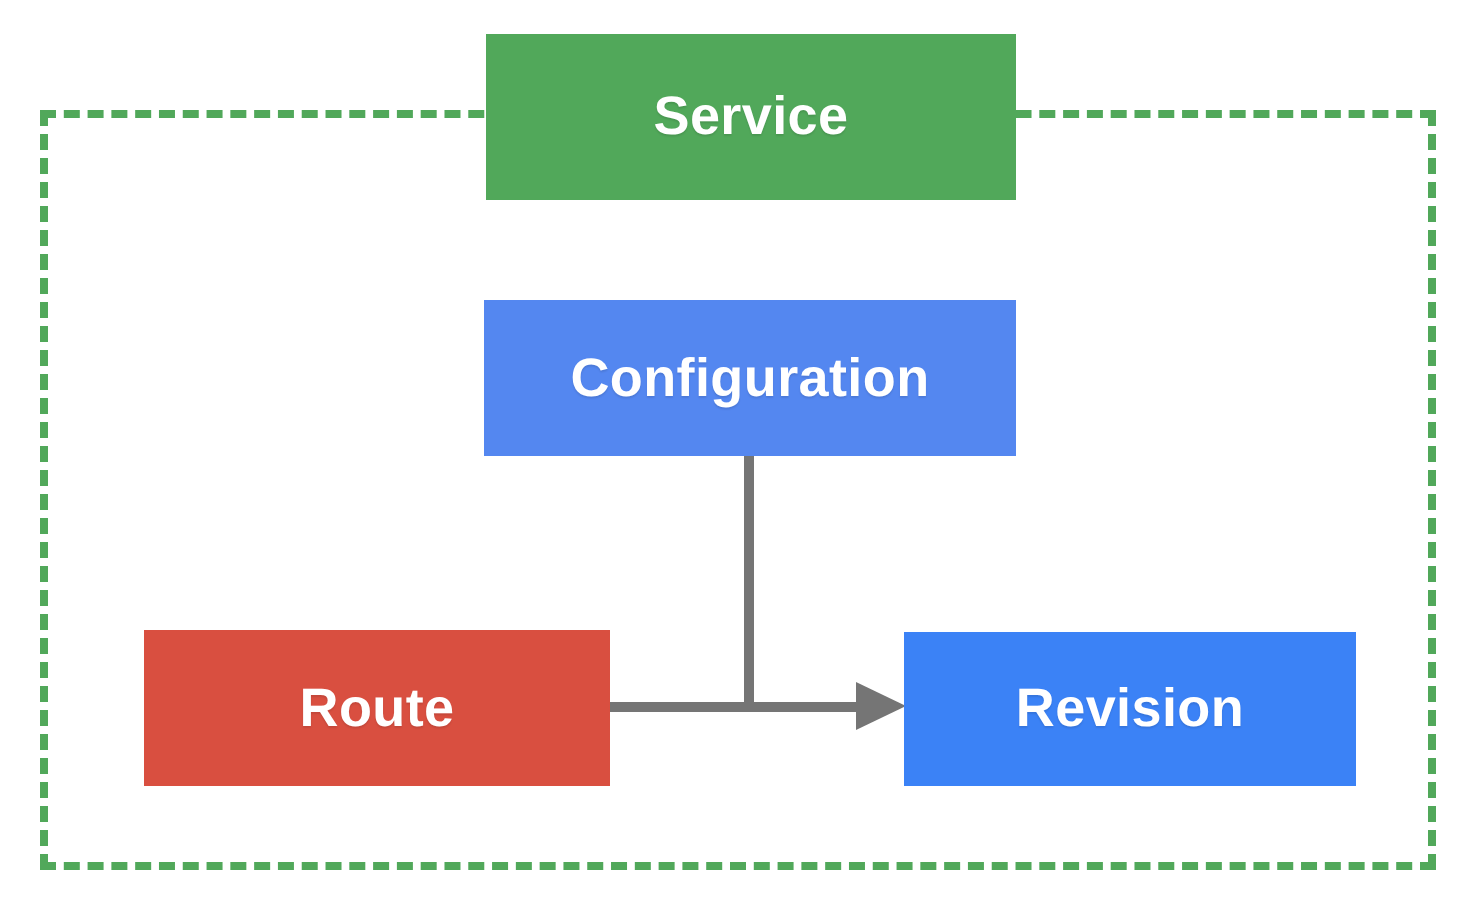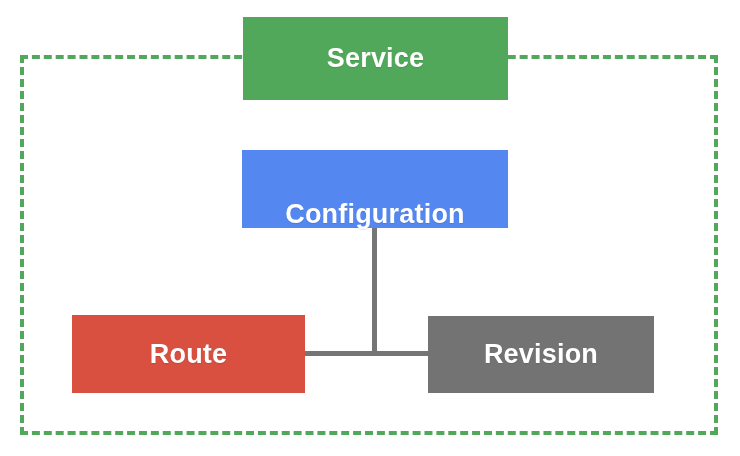--- a/index.html
+++ b/index.html
@@ -54,36 +54,35 @@
     width: 265px;
     height: 83px;
     background: #51a85a;
   }
   #node-configuration {
     left: 242px;
     top: 150px;
     width: 266px;
     height: 78px;
     background: #5487f0;
-    align-items: flex-end;
   }
   #node-route {
     left: 72px;
     top: 315px;
     width: 233px;
     height: 78px;
     background: #d94f40;
     align-items: center;
   }
   #node-revision {
-    left: 428px;
+    left: 452px;
     top: 316px;
     width: 226px;
     height: 77px;
-    background: #737373;
+    background: #3b82f6;
   }
   .connector {
     position: absolute;
     background: #757575;
     z-index: 2;
   }
   
   #edge-config-vertical {
     left: 372px;
     top: 228px;

